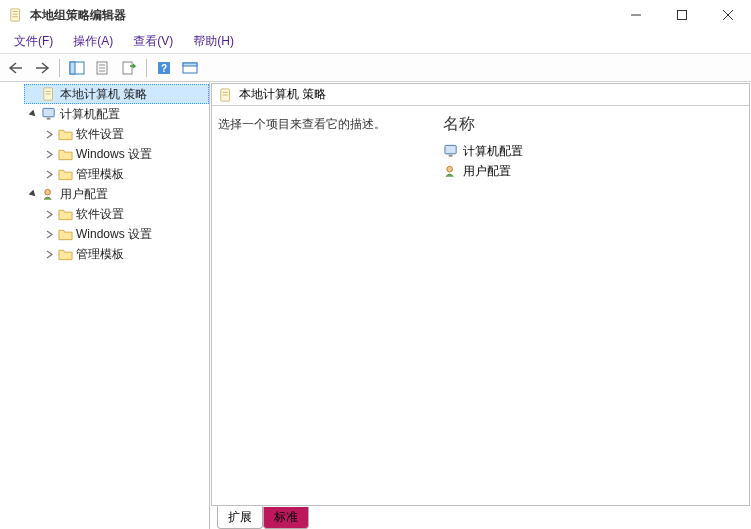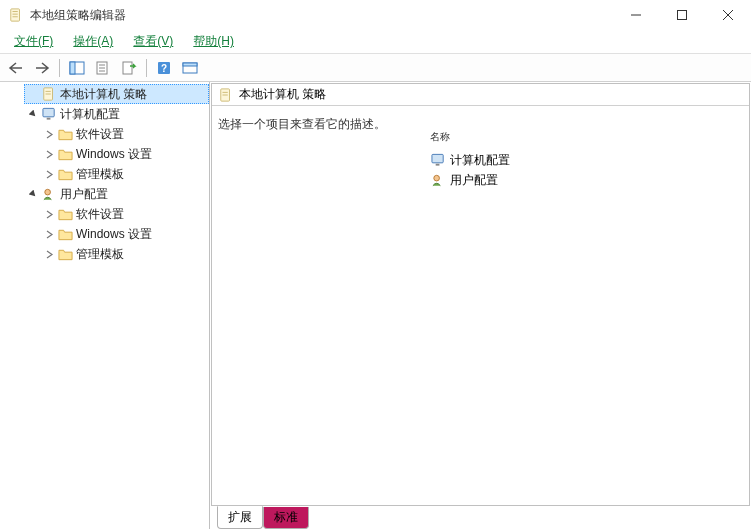--- a/index.html
+++ b/index.html
@@ -14,20 +14,21 @@
       flex-direction: column;
     }
     
     .titlebar {
       height: 30px;
       display: flex;
       align-items: center;
       padding: 0 0 0 8px;
       background: #fff;
       color: #333;
+      font-weight: bold;
     }
     .titlebar .app-icon {
       width: 16px; height: 16px; margin-right: 6px;
       display: flex; align-items: center; justify-content: center;
     }
     .titlebar .title { flex: 1; font-size: 12px; }
     .win-controls { display: flex; height: 100%; }
     .win-btn {
       width: 46px; height: 30px;
       display: flex; align-items: center; justify-content: center;
@@ -37,23 +38,22 @@
     
     .menubar {
       height: 24px;
       display: flex;
       align-items: center;
       padding: 0 4px;
       border-bottom: 1px solid #e0e0e0;
     }
     .menu-item {
       padding: 3px 10px;
-      color: #15803d;
+      color: #4c1d95;
       cursor: default;
-      text-decoration: underline;
     }
 
     
     .toolbar {
       height: 28px;
       display: flex;
       align-items: center;
       padding: 0 4px;
       border-bottom: 1px solid #d0d0d0;
       gap: 2px;
@@ -139,33 +139,33 @@
     }
     .details-header .hdr-icon {
       width: 16px; height: 16px;
       display: flex; align-items: center; justify-content: center;
     }
     .details-header .hdr-title { font-size: 12px; }
     .details-body {
       flex: 1;
       display: flex;
       padding: 6px 4px;
+      gap: 13px;
     }
     .details-desc {
       width: 210px;
       font-size: 12px;
       color: #333;
       padding: 4px 8px 4px 2px;
     }
     .details-list { flex: 1; }
     .col-header {
-      font-size: 10px;
+      font-size: 16px;
       color: #333;
       padding: 2px 4px 6px 4px;
-      margin-top: 16px;
     }
     .list-item {
       display: flex;
       align-items: center;
       height: 20px;
       padding: 0 4px;
       gap: 4px;
     }
     .list-icon { width: 16px; height: 16px; display: flex; align-items: center; justify-content: center; }
     .list-label { font-size: 12px; }

